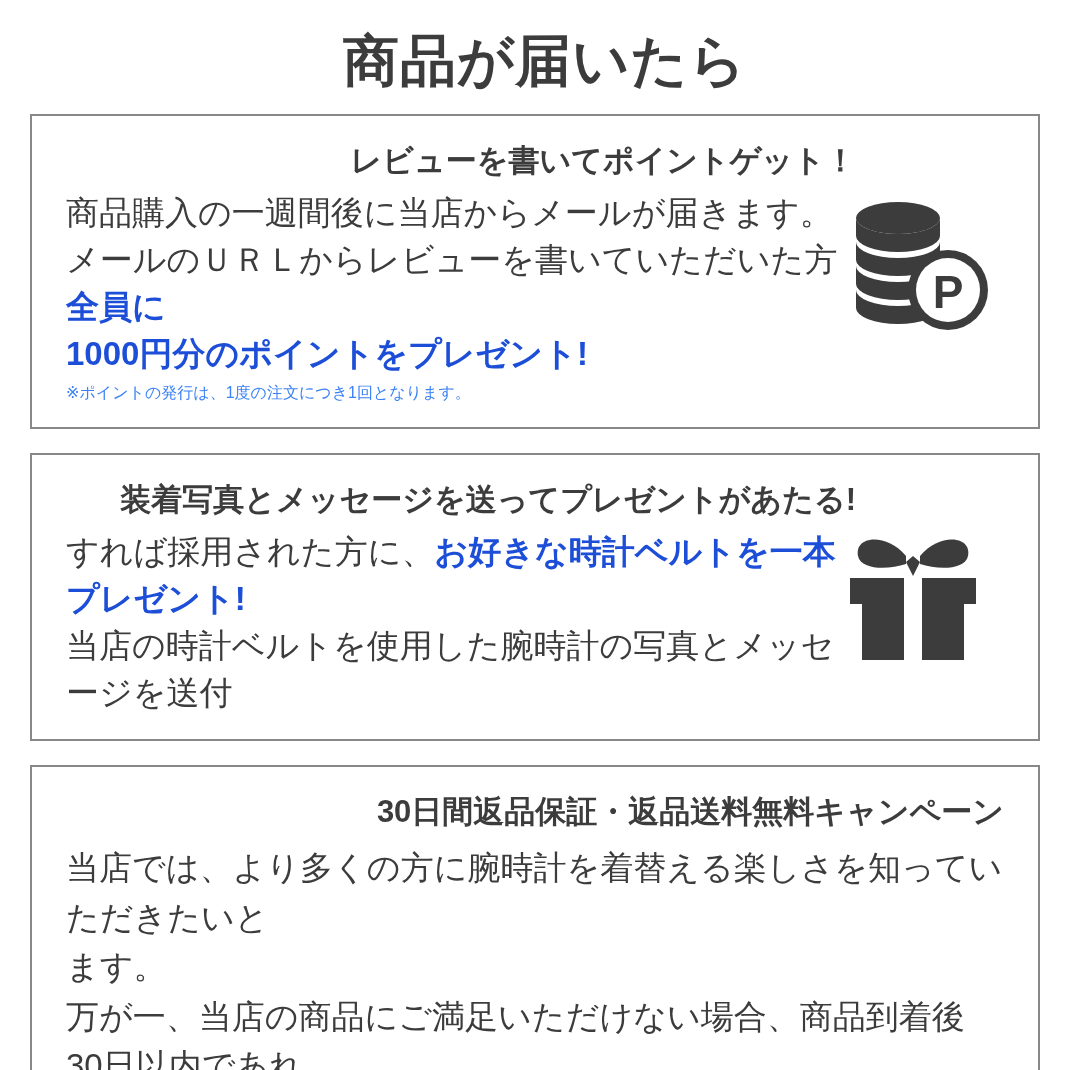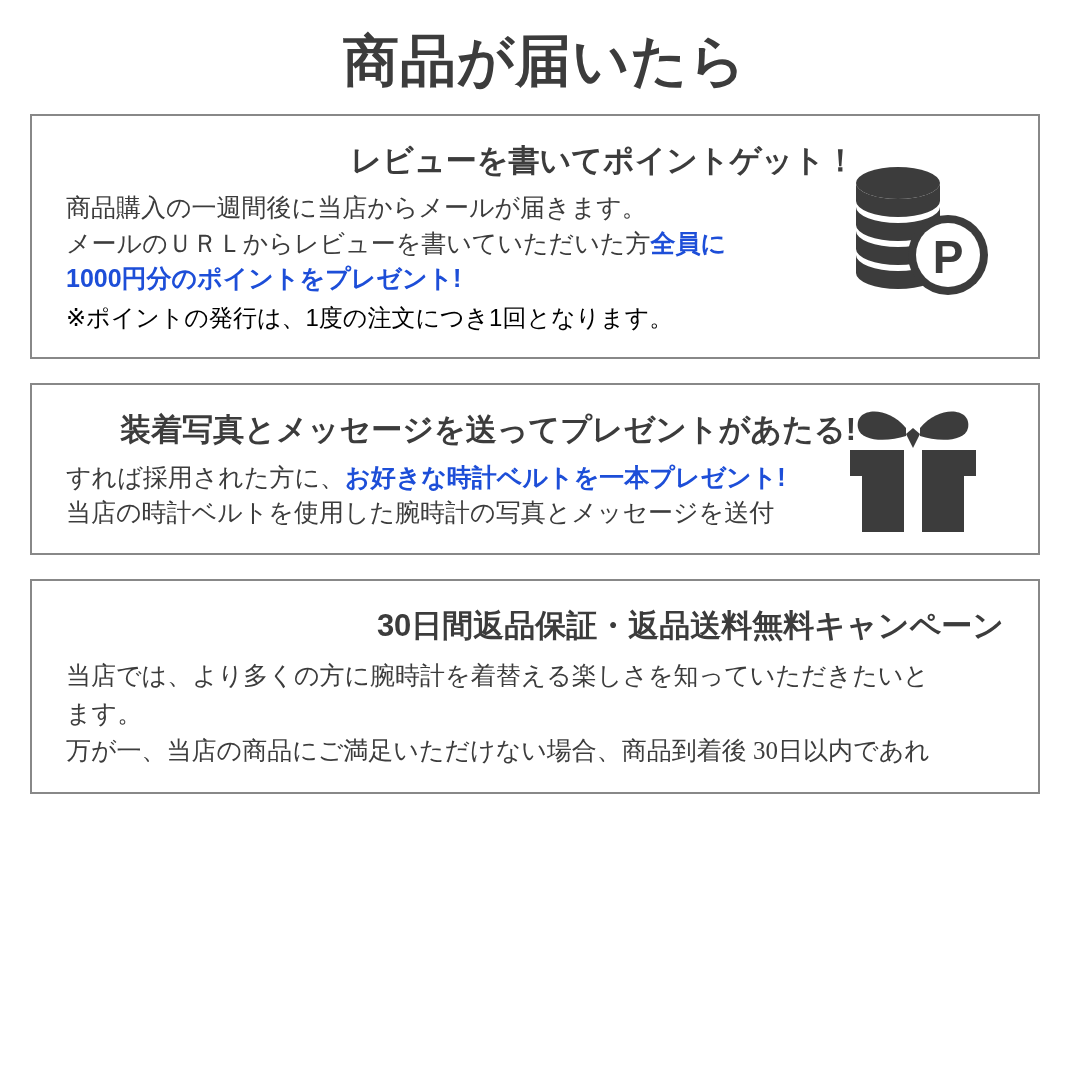--- a/index.html
+++ b/index.html
@@ -39,49 +39,49 @@
   .card-heading {
     font-size: 31px;
     font-weight: bold;
     color: #3c3c3c;
     line-height: 1.25;
     margin-bottom: 10px;
     letter-spacing: 0px;
     text-align: right;
   }
   .card-line {
-    font-size: 25px;
+    font-size: 33px;
     line-height: 1.42;
     color: #3c3c3c;
     letter-spacing: 0px;
   }
   .card-line.small {
-    font-size: 24px;
-    color: #000000;
+    font-size: 16px;
+    color: #3b82f6;
     margin-top: 4px;
   }
   .red {
     color: #1d4ed8;
     font-weight: bold;
   }
   .card-body {
     max-width: 790px;
   }
   .card-body.wide { max-width: 1000px; }
   .art {
     position: absolute;
     right: 40px;
     top: 50%;
     transform: translateY(-50%);
     width: 170px;
     height: 170px;
   }
   .art svg { display: block; width: 100%; height: 100%; }
   .card-3 .card-heading { margin-bottom: 12px; }
-  .card-3 .card-line { line-height: 1.5; font-family: Liberation Serif, serif; }
+  .card-3 .card-line { line-height: 1.5; }
 </style>
 </head>
 <body>
 
 <div class="page">
 
   <h1 class="page-title">商品が届いたら</h1>
 
   <section class="card card-1">
     <div class="card-body">

